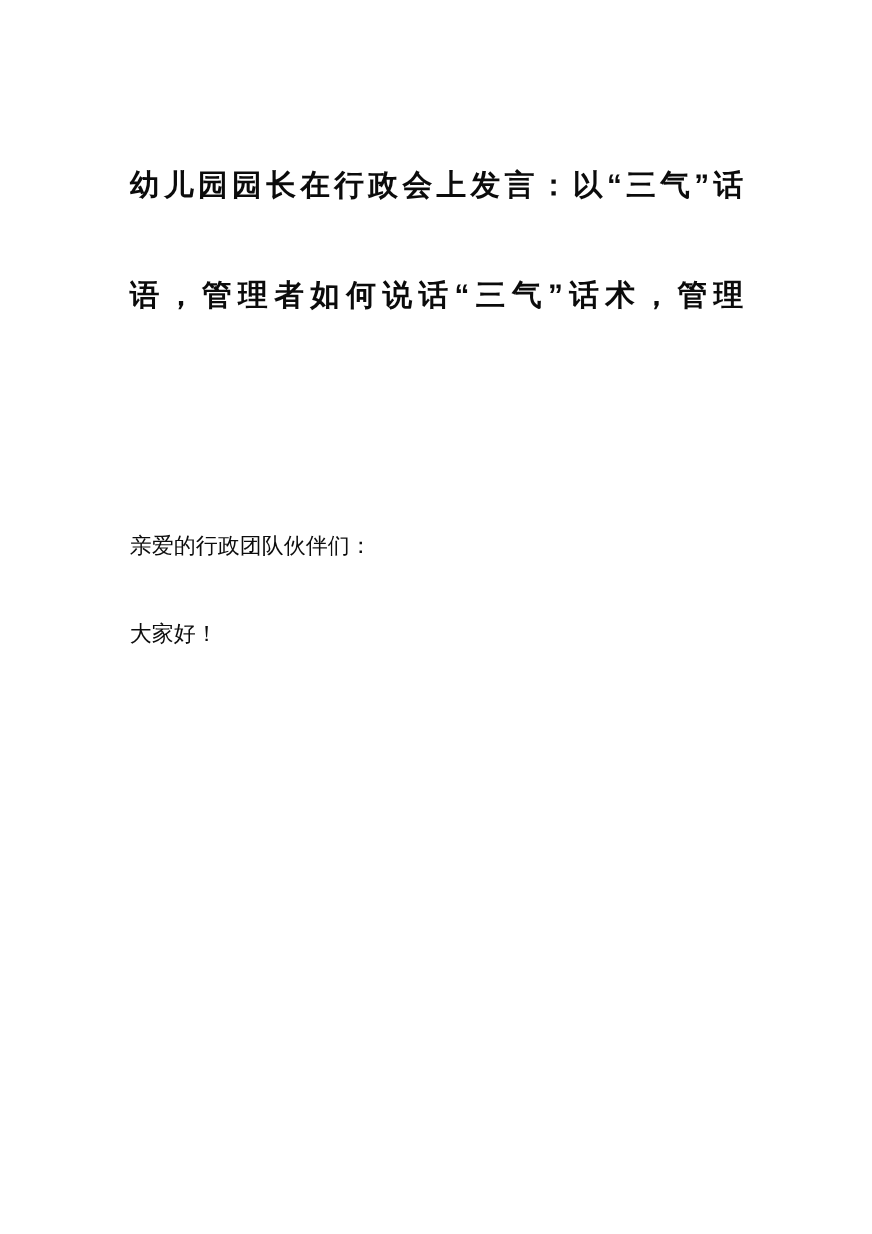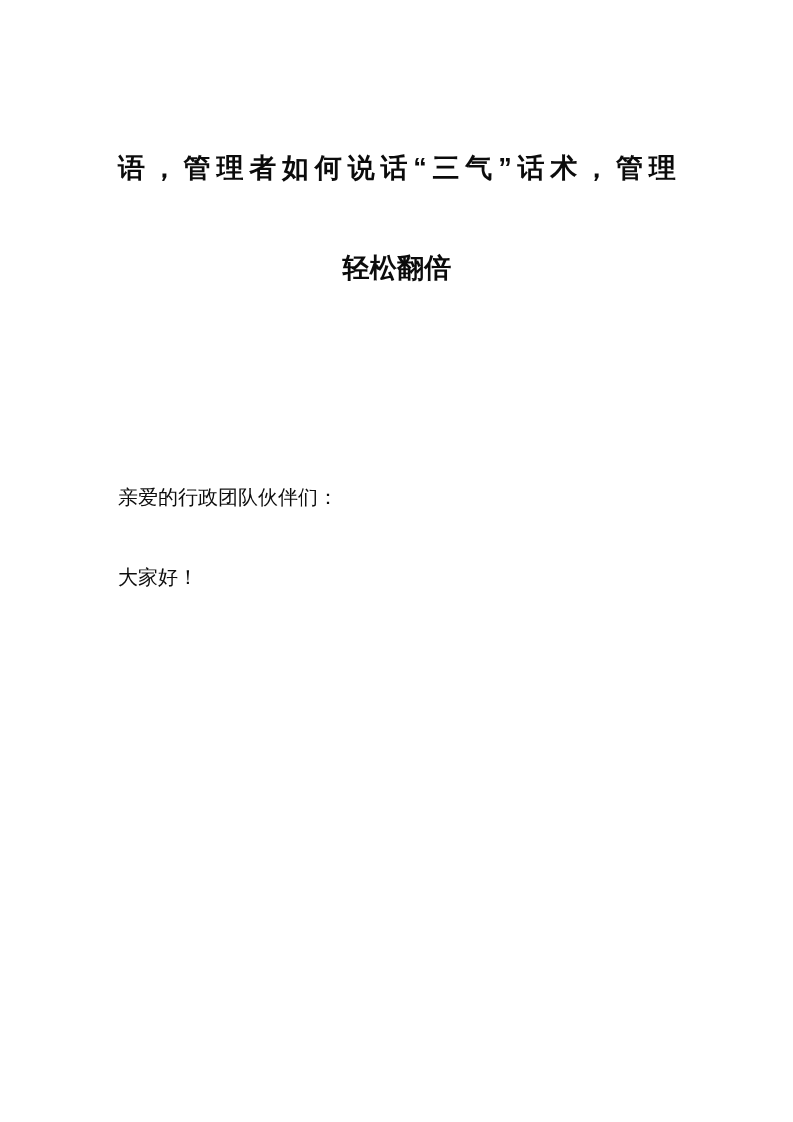--- a/index.html
+++ b/index.html
@@ -73,22 +73,22 @@
     text-align: justify;
     text-justify: inter-ideograph;
   }
 </style>
 </head>
 <body>
 
 <div class="page">
 
   <div class="doc-title">
+    <span class="title-line justify-line">幼儿园园长在行政会上发言：以“三气”话</span>
     <span class="title-line justify-line">语，管理者如何说话“三气”话术，管理</span>
-    <span class="title-line">轻松翻倍</span>
   </div>
 
   <div class="doc-body">
     <p class="para salutation">亲爱的行政团队伙伴们：</p>
     <p class="para greeting">大家好！</p>
   </div>
 
 </div>
 
 </body></html>

